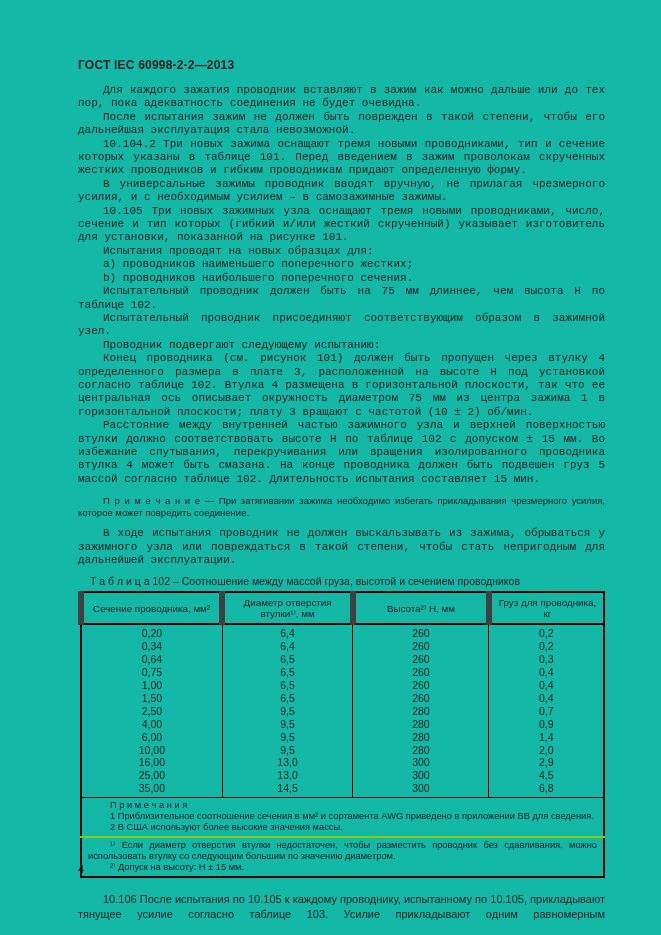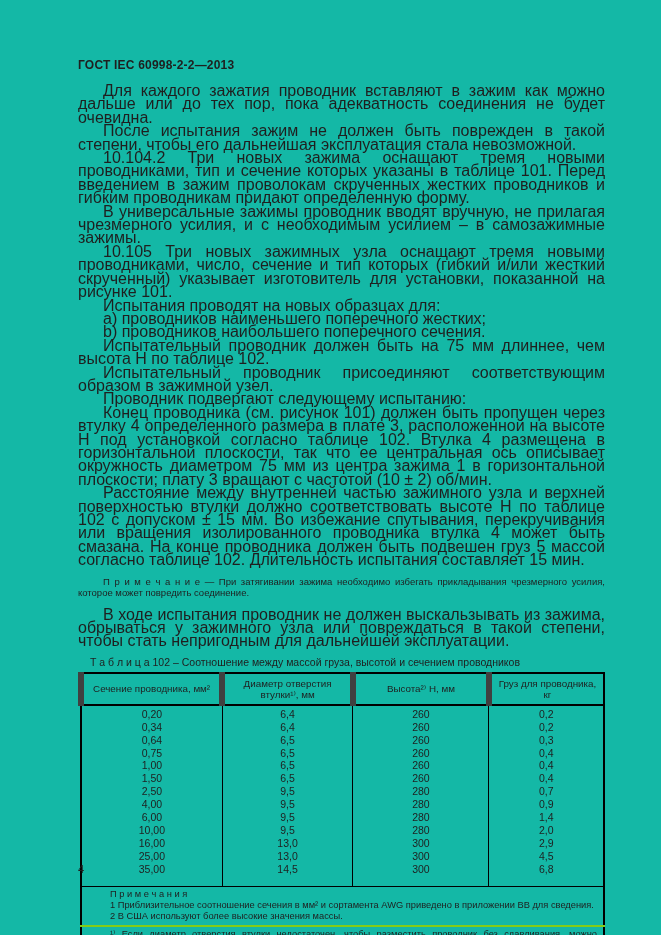--- a/index.html
+++ b/index.html
@@ -8,22 +8,22 @@
     width:661px; height:935px;
     background:#14b8a6;
     color:#1f1f1f;
     font-family:"Liberation Sans","DejaVu Sans",sans-serif;
     box-sizing:border-box;
     padding:58px 56px 0 78px;
     overflow:hidden;
   }
   .doc-header { font-size:12px; font-weight:bold; letter-spacing:.2px; margin:0 0 12px 0; }
   .para {
-    margin:0; font-size:16px; line-height:13.4px;
-    text-align:justify; text-indent:25px;
+    margin:0; font-size:11px; line-height:13.4px;
+    text-align:justify; text-indent:25px;font-family:Liberation Mono, monospace;
   }
   .note-para {
     margin:9px 0; font-size:9.5px; line-height:11.5px;
     text-align:justify; text-indent:25px;
   }
   .table-title { margin:8px 0 3px 12px; font-size:10.5px; line-height:13px; text-align:left; }
   table.t102 {
     width:100%; border-collapse:collapse;
     border:2px solid #000; table-layout:fixed;
   }
@@ -32,21 +32,21 @@
     border-bottom:2px solid #000;
     font-weight:normal; font-size:9.8px; line-height:11px;
     padding:4px 3px; text-align:center; vertical-align:middle;
   }
   table.t102 td.data {
     border-left:1px solid #000; border-right:1px solid #000;
     font-size:10.5px; line-height:12.9px;
     text-align:center; padding:0 3px;
   }
   table.t102 tr.first-data td.data { padding-top:2px; }
-  table.t102 tr.last-data td.data { padding-bottom:10px; }
+  table.t102 tr.last-data td.data { padding-bottom:2px; }
   td.notes-cell {
     border-top:1px solid #000;
     padding:2px 6px 3px 6px;
   }
   td.fn-cell {
     border-top:2px solid #84cc16;
     padding:2px 6px 3px 6px;
     border-radius:19px;
   }
   .tnote {

